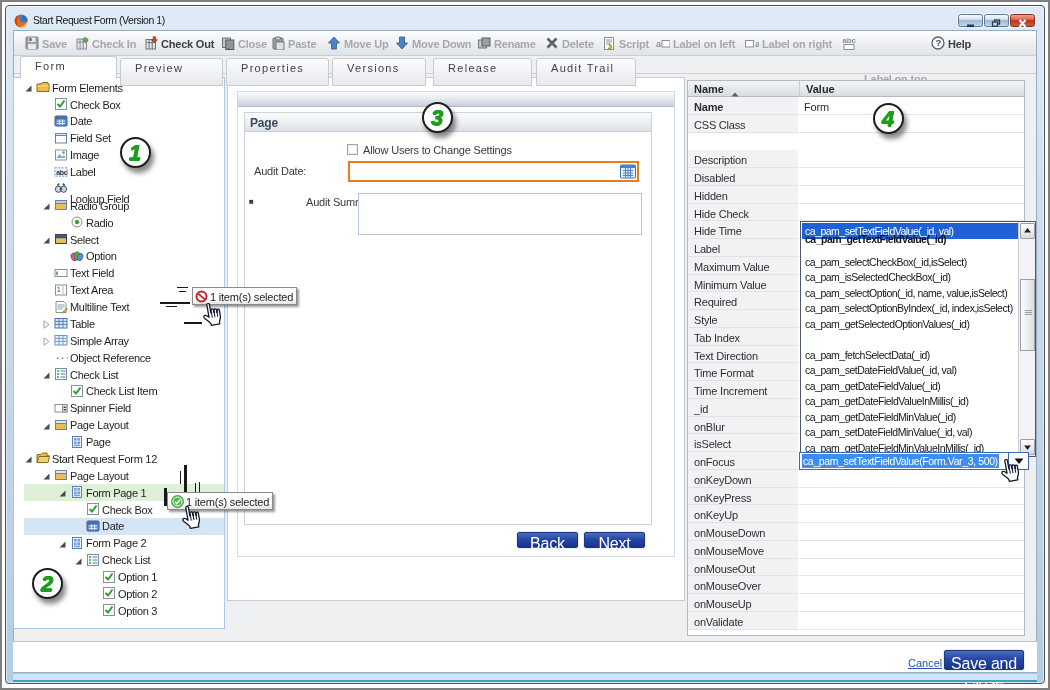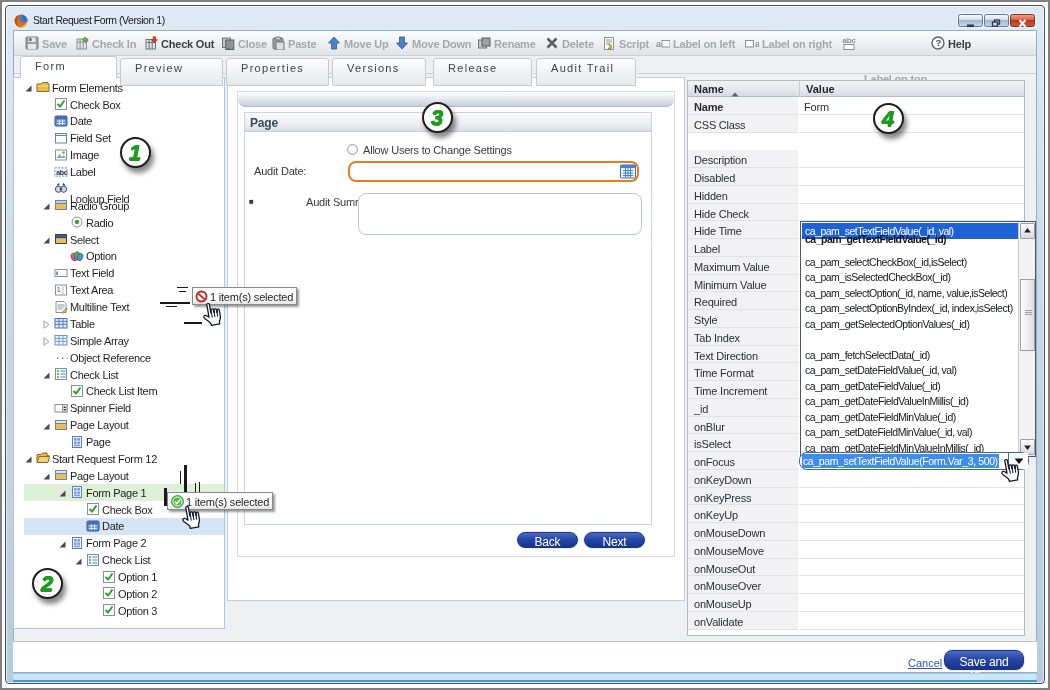--- a/index.html
+++ b/index.html
@@ -1,16 +1,16 @@
 <!DOCTYPE html>
 <html><head><meta charset="utf-8"><title>Start Request Form</title><style>
 *{margin:0;padding:0;box-sizing:border-box;}
 body{font-family:"Liberation Sans",sans-serif;background:#fff;}
 #stage{position:relative;width:1050px;height:690px;background:#fff;border:2px solid #7f7f7f;overflow:hidden;}
-.abs{position:absolute;border-radius:8px;}
+.abs{position:absolute;}
 #win{position:absolute;left:3px;top:3px;width:1040px;height:679px;border:1px solid #50545a;border-radius:4px;
  background:linear-gradient(180deg,#dfeaf6 0%,#c9daeb 40%,#b5cce0 100%);
  box-shadow:0 0 0 1px rgba(255,255,255,.5) inset;}
 #titletext{position:absolute;left:31px;top:12px;font-size:10.5px;letter-spacing:-0.45px;color:#16181a;}
 .winbtn{position:absolute;top:12px;height:13px;border-radius:2.5px;border:1px solid #5e7a95;box-shadow:0 0 0 1px rgba(255,255,255,.55);}
 #contentbg{position:absolute;left:11px;top:28px;width:1024px;height:643px;background:#eef0f2;border:1px solid #97aec2;}
 #toolbar{position:absolute;left:12px;top:29px;width:1022px;height:25px;background:linear-gradient(180deg,#fcfdfd 0%,#eff1f3 45%,#e0e3e7 100%);border-bottom:1px solid #cdd1d6;}
 .tbitem{position:absolute;top:0;height:25px;font-size:11px;font-weight:bold;color:#a5a8ac;white-space:nowrap;letter-spacing:-0.2px;}
 .tbitem .lbl{position:absolute;top:7px;}
 .tbitem.on{color:#3c4044;}
@@ -40,21 +40,21 @@
 .gval{position:absolute;left:112px;top:0;right:0;height:17.75px;background:#fff;border-bottom:1px solid #e2e4e8;}
 .gname span{position:absolute;left:6px;top:4px;white-space:nowrap;}
 #ddlist{position:absolute;left:798px;top:219px;width:236px;height:236px;background:#fff;border:1px solid #4a5a6a;z-index:20;}
 .dditem{position:absolute;left:1px;width:218px;height:15.5px;font-size:10.5px;color:#14161a;white-space:nowrap;overflow:hidden;letter-spacing:-0.5px;}
 .dditem span{position:absolute;left:3px;top:1.5px;}
 .dditem.sel{background:#1e62d6;color:#fff;}
 #ddsb{position:absolute;right:0px;top:0px;width:17px;height:234px;background:#f3f3f5;border-left:1px solid #c8ccd2;}
 .sbbtn{position:absolute;left:1px;width:15px;height:16px;background:linear-gradient(180deg,#fdfdfd,#d8dade);border:1px solid #9aa0a8;border-radius:1px;}
 .sbthumb{position:absolute;left:1px;width:15px;background:linear-gradient(90deg,#fdfdfd,#dcdfe3);border:1px solid #9aa0a8;}
 #footer{position:absolute;left:11px;top:639px;width:1024px;height:31px;background:#fff;border-top:1px solid #bfc3c7;}
-.btn{position:absolute;background:linear-gradient(180deg,#4a6cc0 0%,#2747a6 45%,#16338c 100%);border:1px solid #1d3580;border-radius:8px;color:#fff;font-size:12px;letter-spacing:-0.2px;text-align:center;box-shadow:0 0 0 1px #e8ecf4;}
+.btn{position:absolute;background:linear-gradient(180deg,#4a6cc0 0%,#2747a6 45%,#16338c 100%);border:1px solid #1d3580;border-radius:2px;color:#fff;font-size:16px;letter-spacing:-0.2px;text-align:center;box-shadow:0 0 0 1px #e8ecf4;}
 .callout{position:absolute;width:31px;height:31px;border-radius:50%;background:#fff;border:2.5px solid #1d1d1d;z-index:40;
  box-shadow:3px 5px 5px rgba(40,40,40,.55);}
 .callout b{position:absolute;width:100%;text-align:center;top:1px;font-size:22px;font-style:italic;color:#1c9e1c;font-weight:bold;text-shadow:0.7px 0 0 #1c9e1c,-0.4px 0 0 #1c9e1c,0 0.5px 0 #1c9e1c;}
 .tooltip{position:absolute;height:18px;background:linear-gradient(180deg,#ffffff 65%,#e4e4e4 100%);border:1px solid #8a8a8a;box-shadow:2px 2px 2px rgba(0,0,0,.4);z-index:42;font-size:11px;color:#222;white-space:nowrap;letter-spacing:-0.2px;}
 .mark{position:absolute;background:#1a1a1a;z-index:41;}
 .cursor{position:absolute;z-index:45;}
 </style></head><body>
 <div id="stage">
 <div id="win"></div>
 <div class="abs" style="left:12px;top:12px;z-index:5;"><svg style="" width="14" height="14" viewBox="0 0 14 14">

